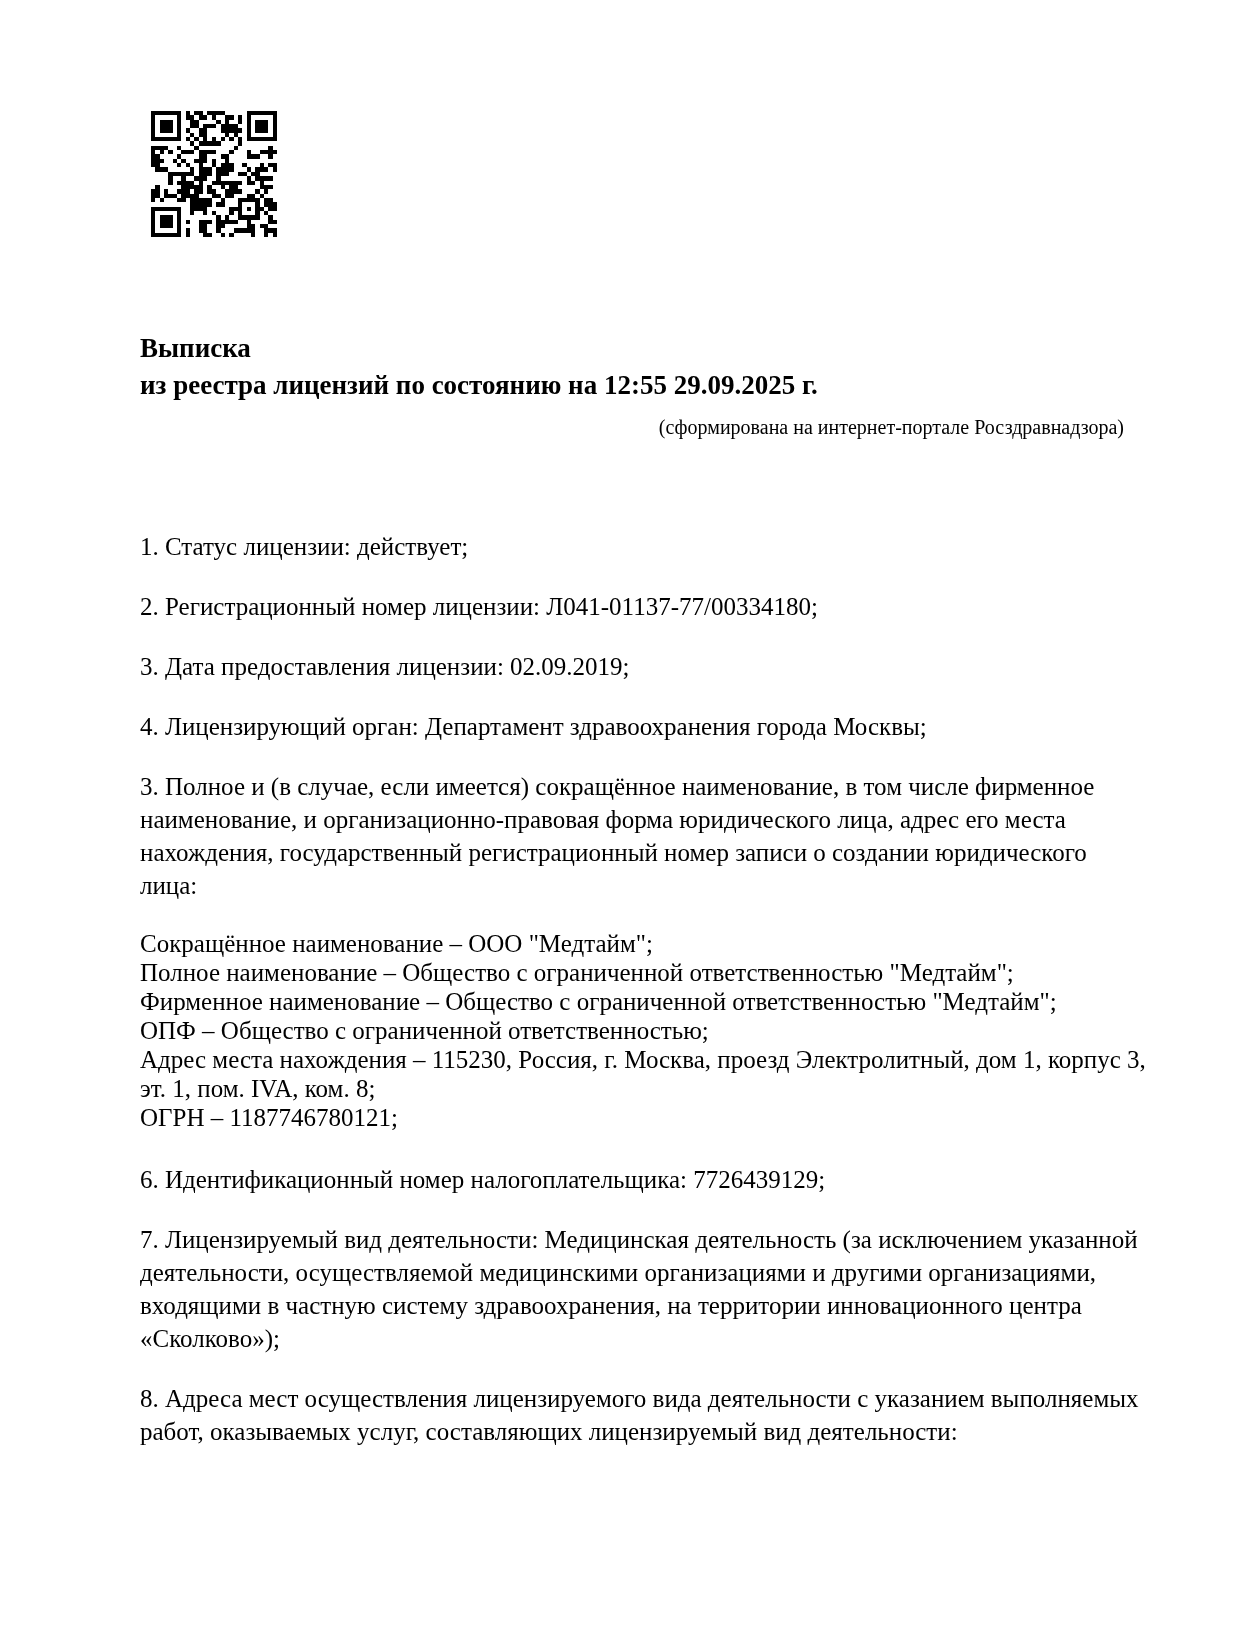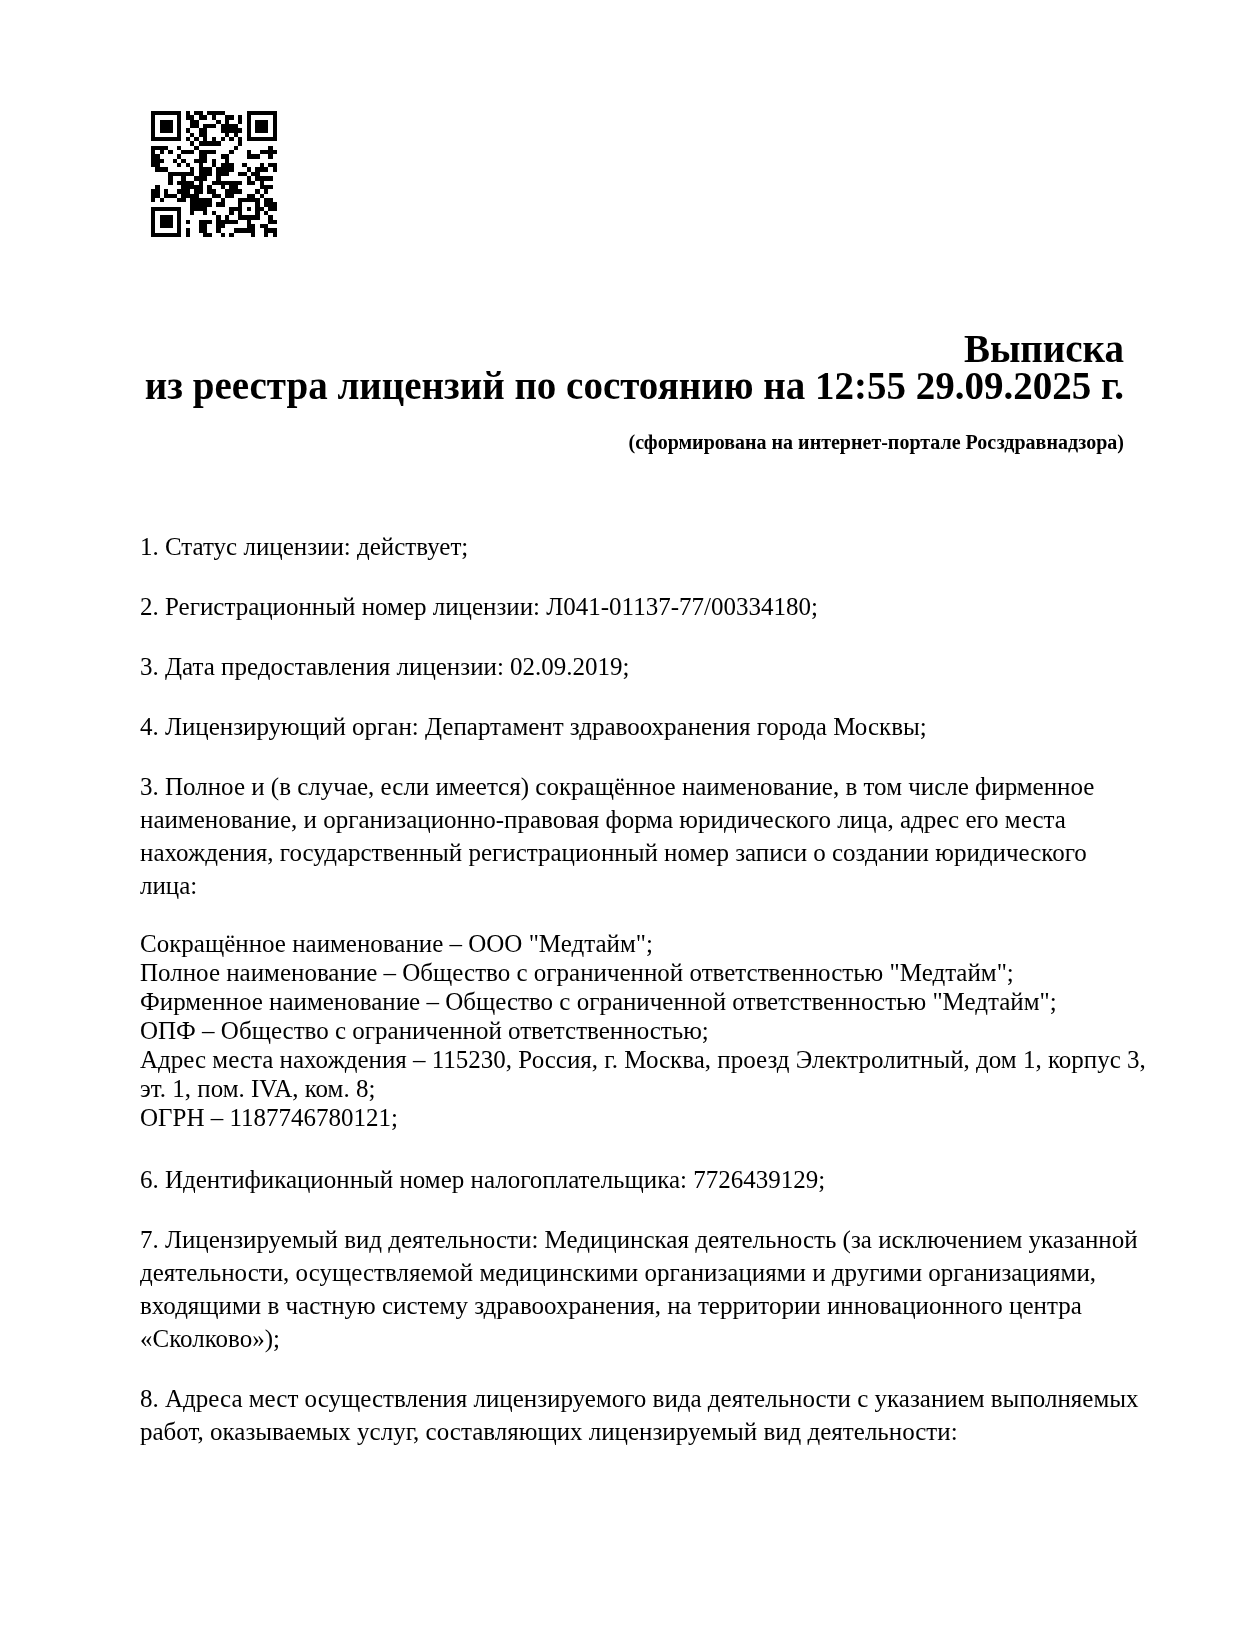--- a/index.html
+++ b/index.html
@@ -20,35 +20,34 @@
     left: 151px;
     top: 111px;
     width: 126px;
     height: 126px;
   }
   .title-block {
     position: absolute;
     left: 140px;
     top: 330px;
     width: 984px;
-    text-align: right;
+    text-align: left;
     font-weight: 700;
-    font-size: 39px;
+    font-size: 27px;
     line-height: 37px;
     white-space: nowrap;
   }
   .formation-note {
     position: absolute;
     left: 140px;
-    top: 430px;
+    top: 415px;
     width: 984px;
     text-align: right;
     font-size: 20px;
     line-height: 25px;
-    font-weight: bold;
   }
   .doc-body {
     position: absolute;
     left: 140px;
     top: 518px;
     width: 1010px;
     font-size: 25px;
   }
   .para {
     margin: 12px 0 27px 0;

